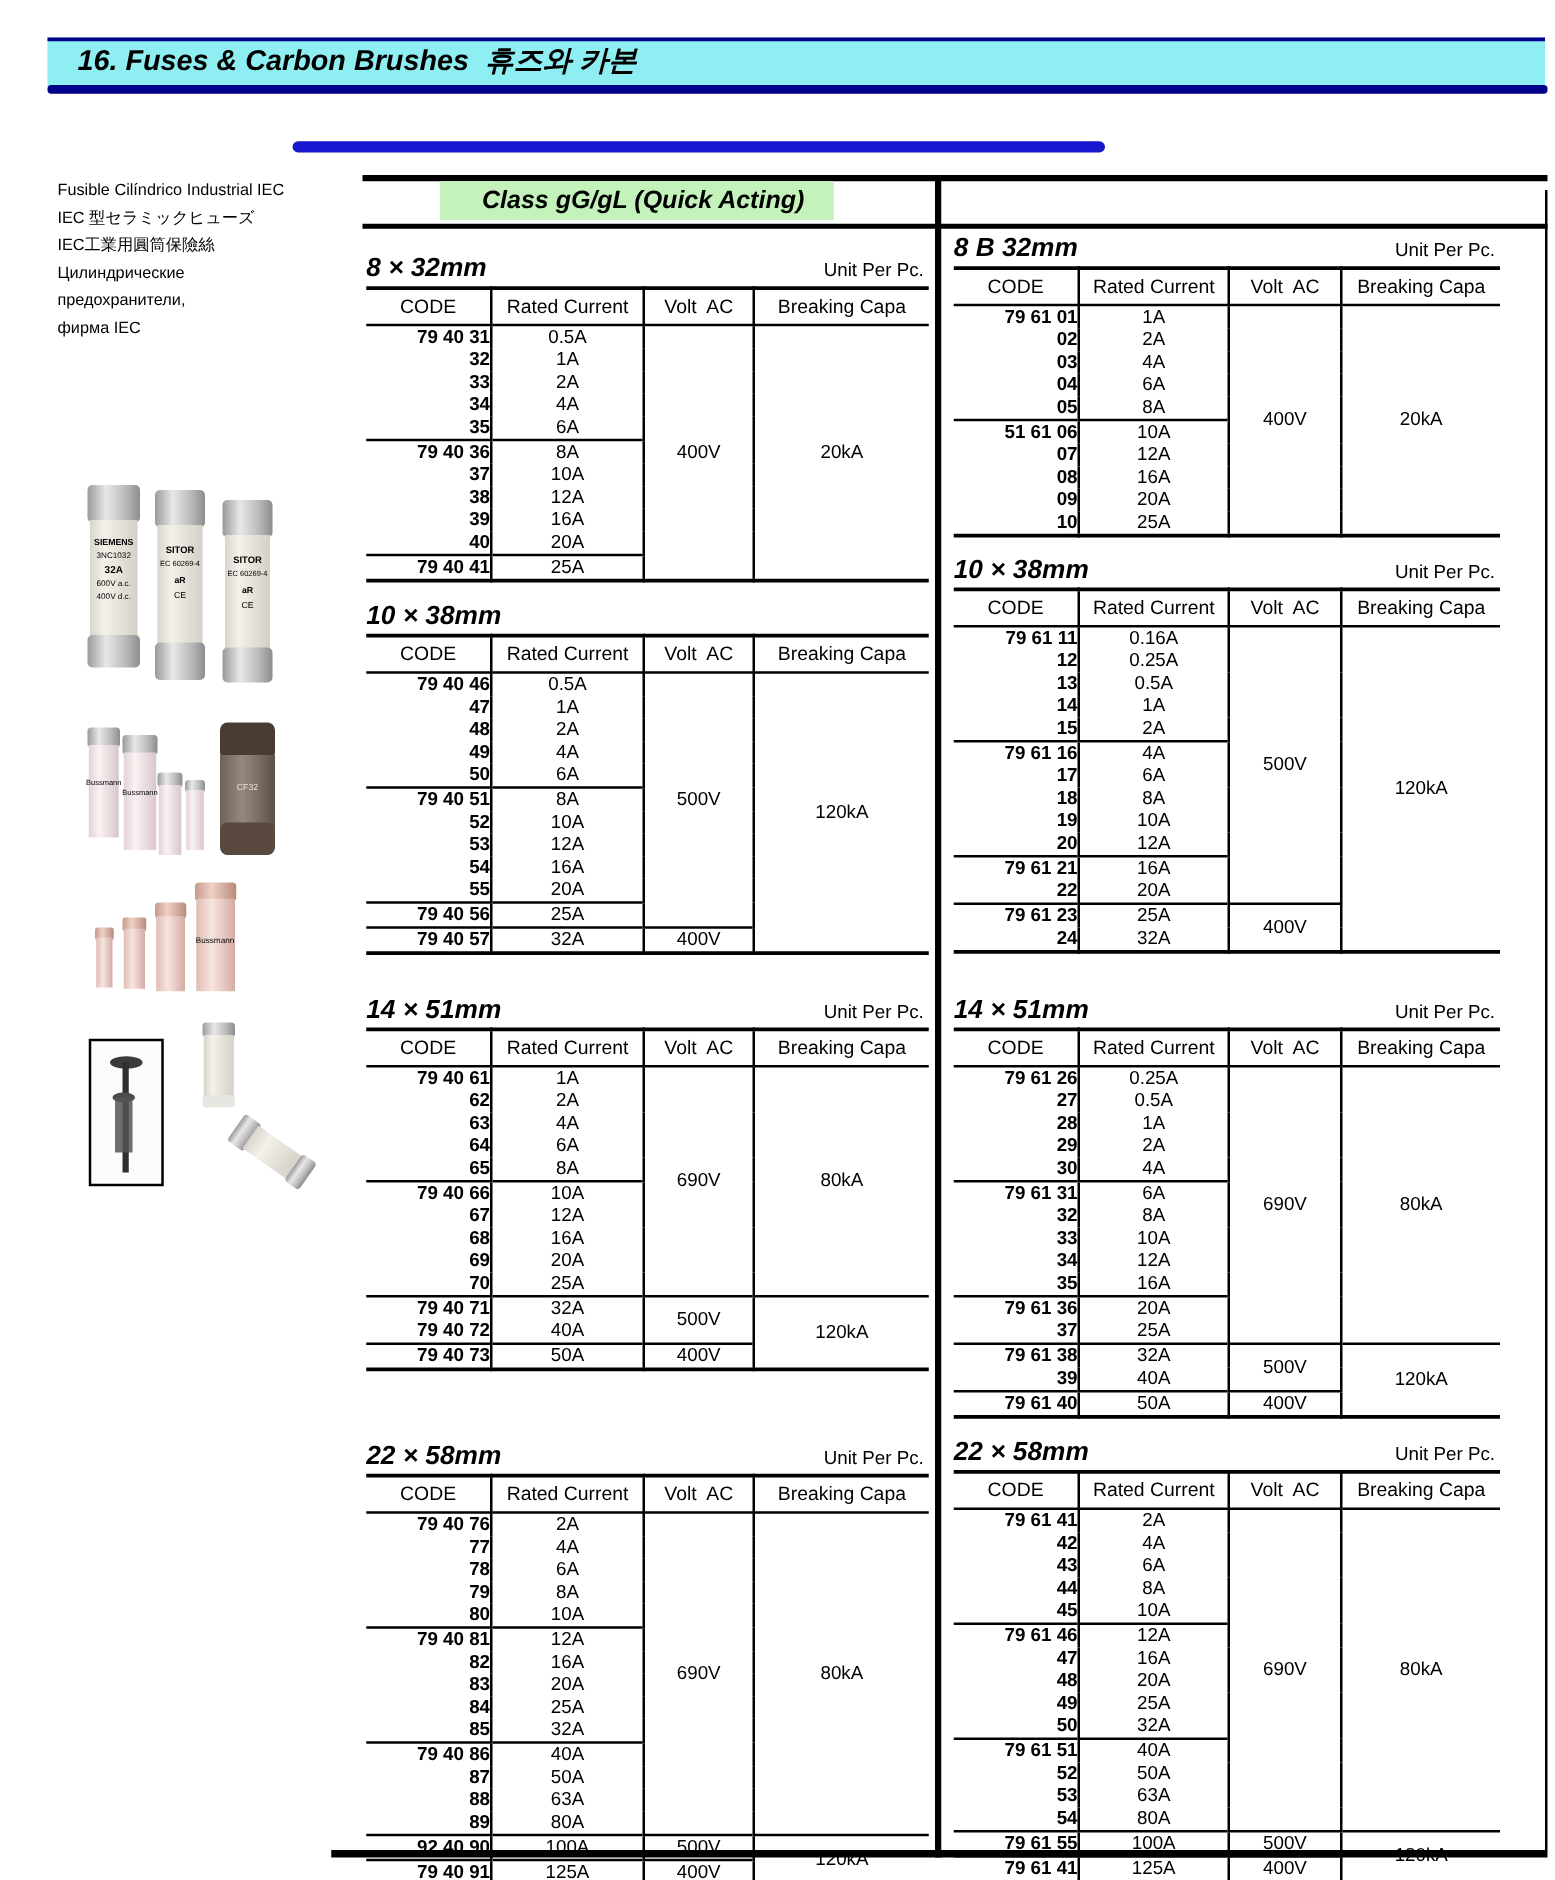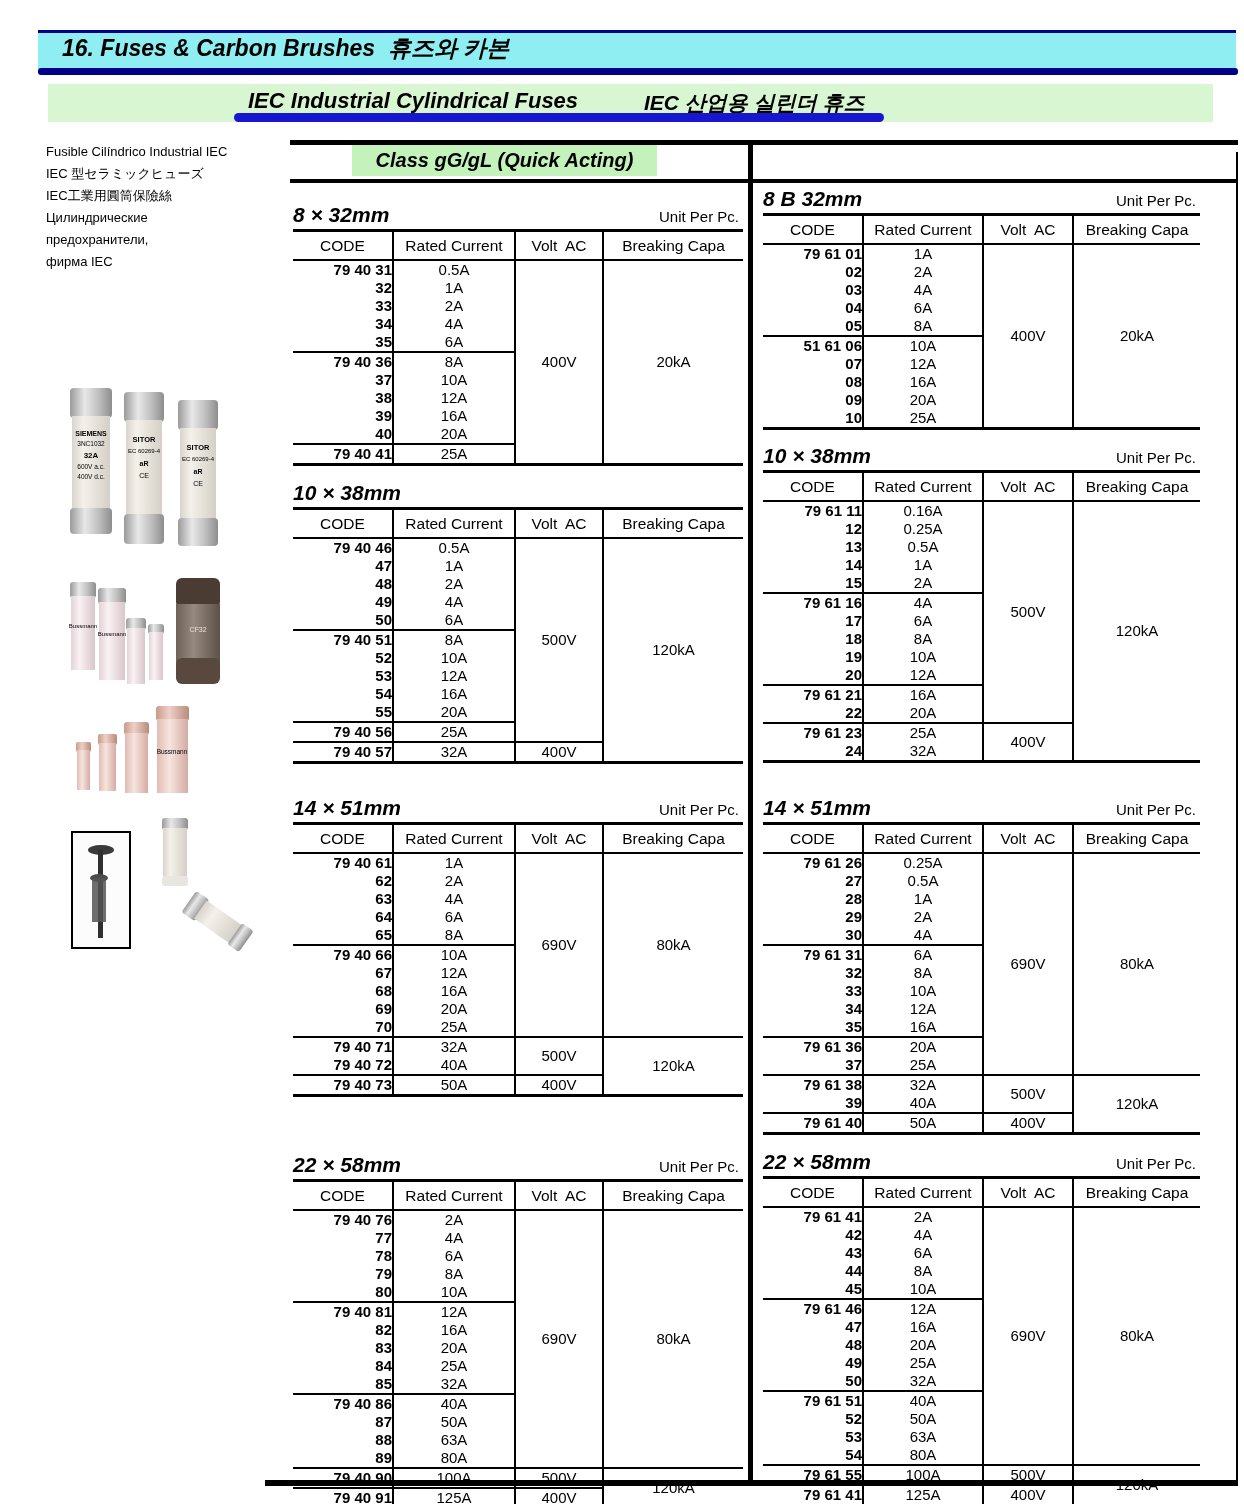--- a/index.html
+++ b/index.html
@@ -15,21 +15,21 @@
   .sec-ko{position:absolute;left:596px;top:5px;font-style:italic;font-weight:bold;font-size:21px;}
   .sec-underline{position:absolute;left:234px;top:113px;width:650px;height:9px;border-radius:5px;}
   
   .sidebar-desc{position:absolute;left:46px;top:141px;font-size:13px;line-height:22px;}
   .sidebar-note{position:absolute;left:54px;top:290px;font-size:16.5px;line-height:22.5px;}
   .photo{position:absolute;}
   
   .rule{position:absolute;background:#000;}
   
   .class-label{position:absolute;top:145px;width:305px;height:31px;line-height:31px;text-align:center;
-    font-style:italic;font-weight:bold;font-size:20px;}
+    font-style:italic;font-weight:bold;font-size:20px;padding-left:10px;}
   
   .tcol{position:absolute;top:184px;}
   .tbl-block{width:100%;}
   .size-row{display:flex;justify-content:space-between;align-items:flex-end;height:26px;margin-bottom:3px;}
   .size-title{font-style:italic;font-weight:bold;font-size:21px;line-height:22px;}
   .unit{font-size:15px;line-height:18px;padding-right:4px;}
   table.spec{width:100%;border-collapse:collapse;border-top:3px solid #000;border-bottom:3px solid #000;table-layout:fixed;}
   table.spec th{font-weight:normal;font-size:15.5px;height:27px;border-bottom:2px solid #000;padding:0;white-space:pre;}
   table.spec td{font-size:15px;height:18px;line-height:18px;padding:0;vertical-align:middle;}
   .c0,.c1,.c2{border-right:2px solid #000;}
@@ -43,24 +43,20 @@
 </head>
 <body>
 
 <div class="page">
 
   <div class="header-band" style="background: rgb(143, 238, 242); border-top-color: rgb(0, 0, 139);">
     <span class="txt">16. Fuses &amp; Carbon Brushes  휴즈와 카본</span>
   </div>
   <div class="header-bar" style="background: rgb(0, 0, 139);"></div>
 
-  <div class="section-band" style="background: rgb(217, 246, 210);">
-    <span class="sec-en">IEC Industrial Cylindrical Fuses</span>
-    <span class="sec-ko">IEC 산업용 실린더 휴즈</span>
-  </div>
   <div class="sec-underline" style="position: absolute; left: 234px; top: 113px; width: 650px; height: 9px; border-radius: 5px; background: rgb(23, 23, 207);"></div>
 
   <div class="sidebar-desc">
     <div>Fusible Cilíndrico Industrial IEC</div>
     <div>IEC 型セラミックヒューズ</div>
     <div>IEC工業用圓筒保險絲</div>
     <div>Цилиндрические</div>
     <div>предохранители,</div>
     <div>фирма IEC</div>
   </div>
@@ -495,21 +491,21 @@
             </tr>
             <tr>
               <td class="c0 code">88</td>
               <td class="c1 cur">63A</td>
             </tr>
             <tr>
               <td class="c0 code">89</td>
               <td class="c1 cur">80A</td>
             </tr>
             <tr class="gs">
-              <td class="c0 code">79 40 90</td>
+              <td class="c0 code">92 40 90</td>
               <td class="c1 cur">100A</td>
               <td class="c2 volt ss" rowspan="1">500V</td>
               <td class="c3 brk ss" rowspan="2">120kA</td>
             </tr>
             <tr class="gs">
               <td class="c0 code">79 40 91</td>
               <td class="c1 cur">125A</td>
               <td class="c2 volt ss" rowspan="1">400V</td>
             </tr>
           </tbody>

